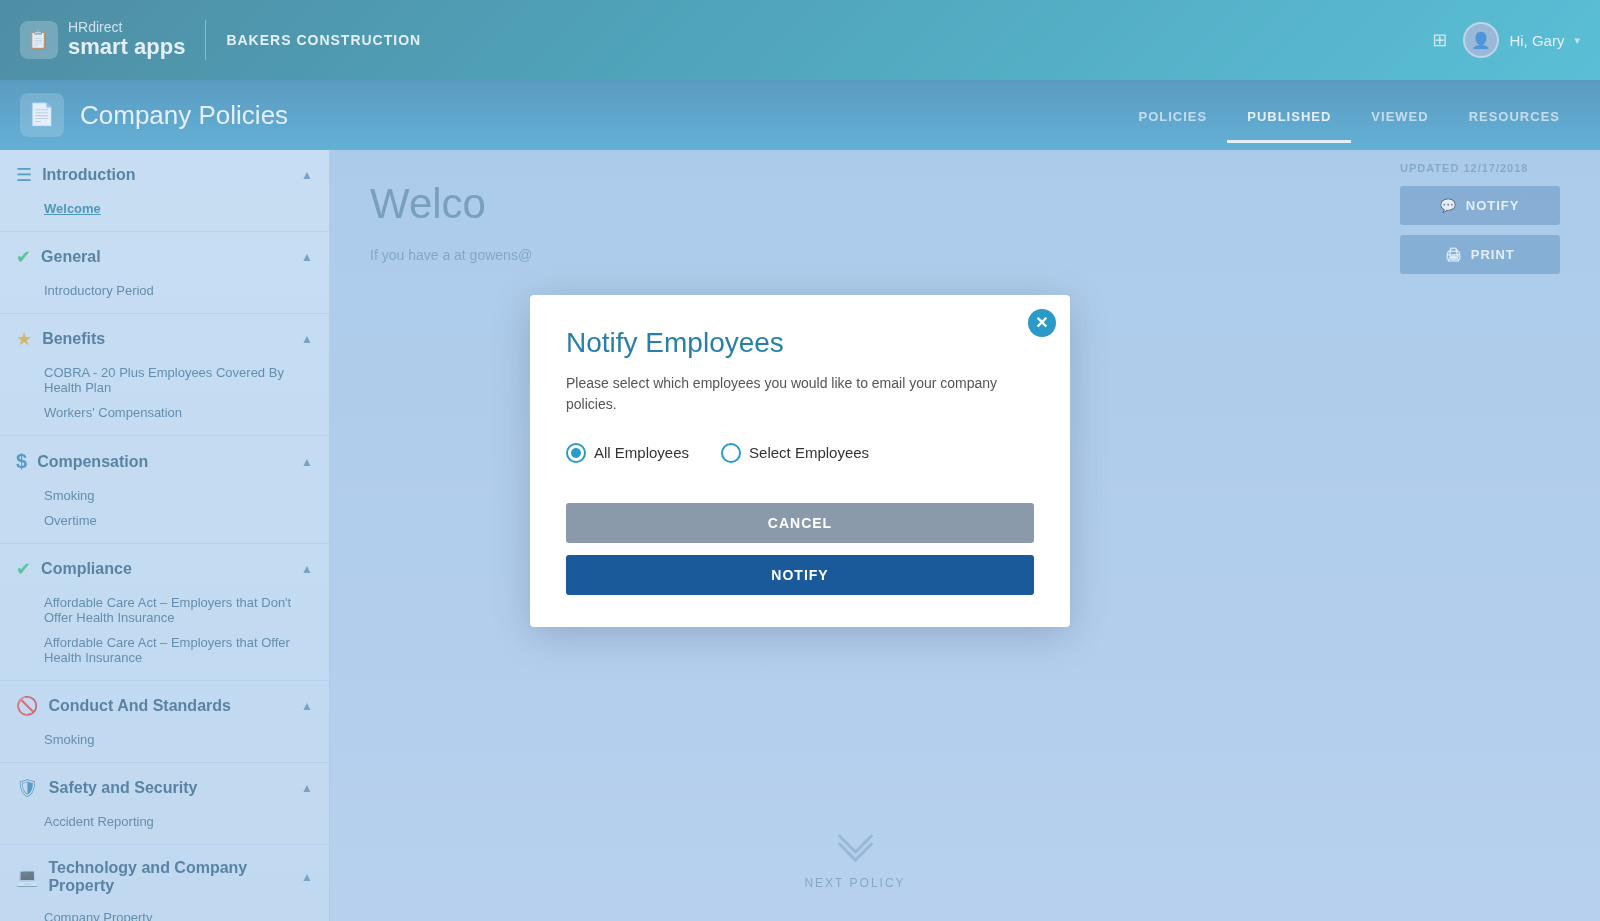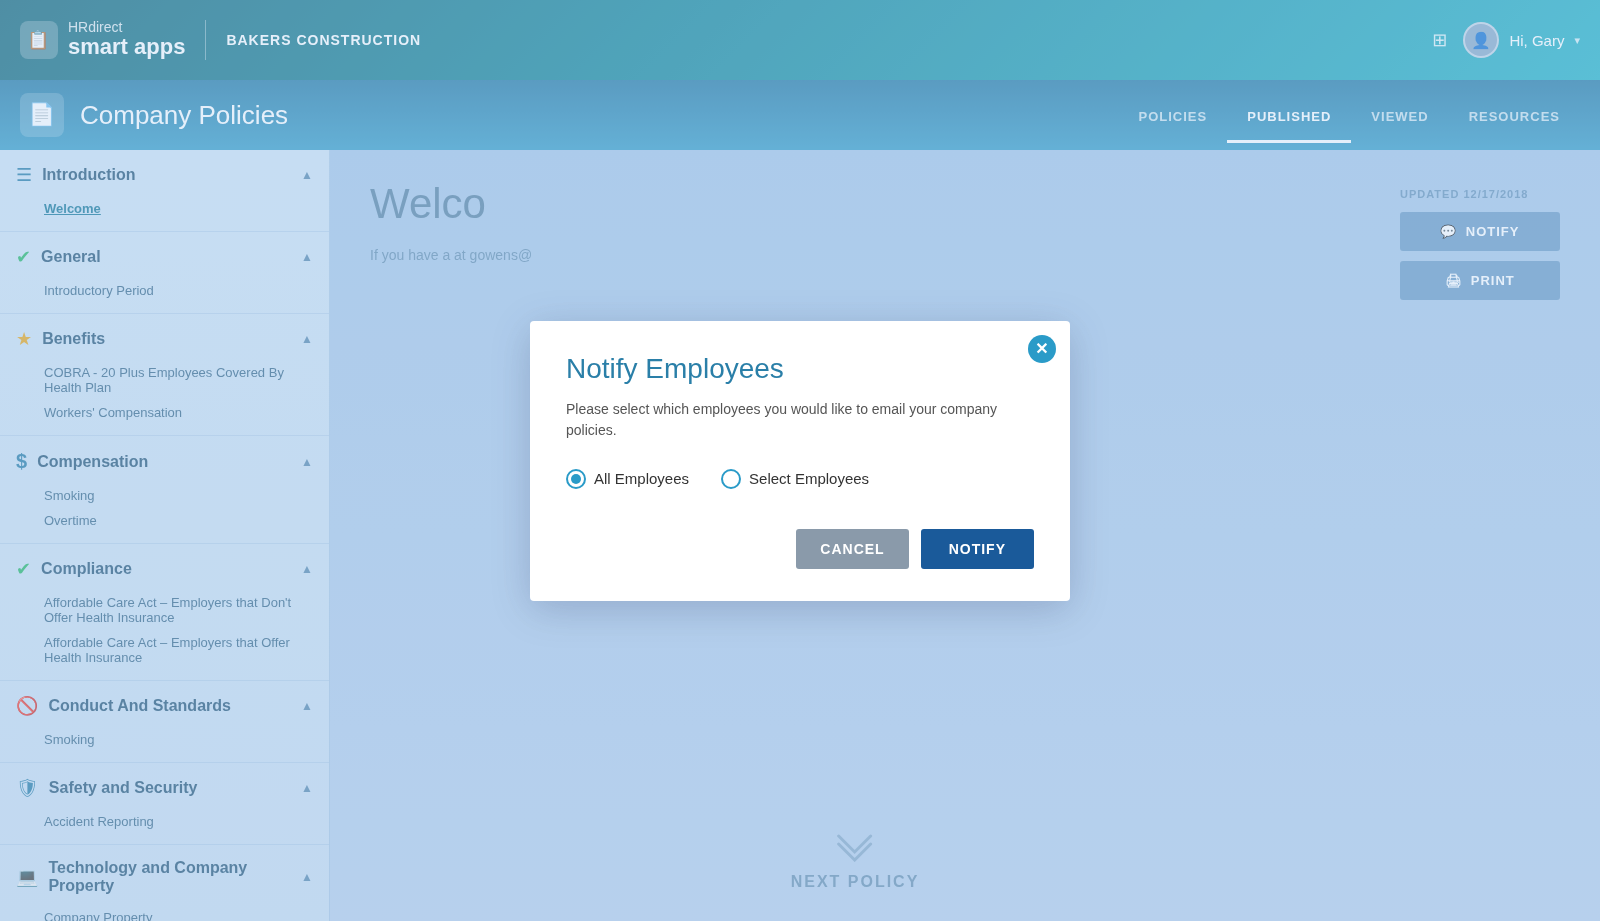--- a/index.html
+++ b/index.html
@@ -219,21 +219,21 @@
     .content-body {
       font-size: 14px;
       color: #4a7a9a;
       line-height: 1.6;
       opacity: 0.7;
     }
 
     
     .right-panel {
       width: 220px;
-      padding: 38px 20px;
+      padding: 12px 20px;
     }
     .updated-label {
       font-size: 11px;
       color: #5a8ab0;
       letter-spacing: 1px;
       text-transform: uppercase;
       font-weight: 600;
       margin-bottom: 12px;
       opacity: 0.8;
     }
@@ -266,25 +266,25 @@
     }
     .next-policy-icon {
       font-size: 28px;
       color: #4a7a9a;
       opacity: 0.7;
       display: block;
       line-height: 1;
       margin-bottom: 6px;
     }
     .next-policy-label {
-      font-size: 16px;
+      font-size: 12px;
       color: #4a7a9a;
       letter-spacing: 2px;
       text-transform: uppercase;
-      font-weight: 700;
+      font-weight: 400;
       opacity: 0.7;
     }
 
     
     .modal-overlay {
       position: fixed;
       top: 0; left: 0; right: 0; bottom: 0;
       background: rgba(180,210,240,0.35);
       z-index: 100;
       display: flex;
@@ -356,20 +356,21 @@
       content: '';
       width: 10px;
       height: 10px;
       border-radius: 50%;
       background: #2a9bc8;
     }
     .modal-buttons {
       display: flex;
       justify-content: flex-end;
       gap: 12px;
+      flex-direction: column;
     }
     .btn-cancel {
       padding: 12px 24px;
       background: #8a9aaa;
       color: white;
       border: none;
       border-radius: 3px;
       font-size: 14px;
       font-weight: 600;
       letter-spacing: 1px;

